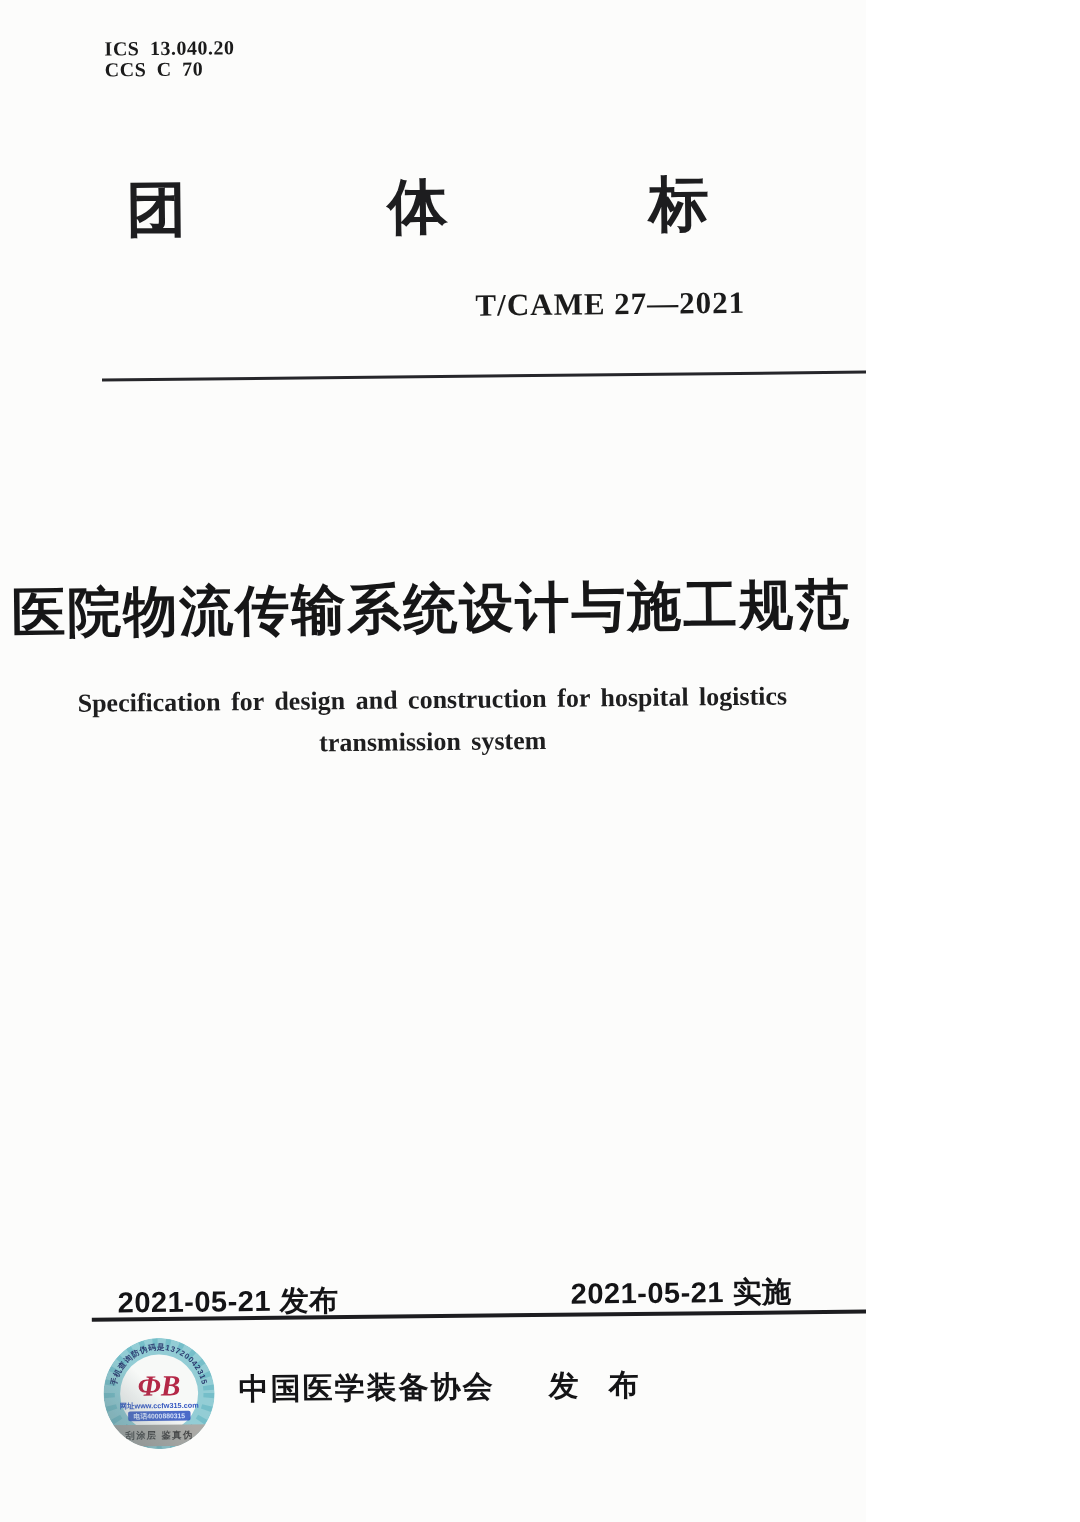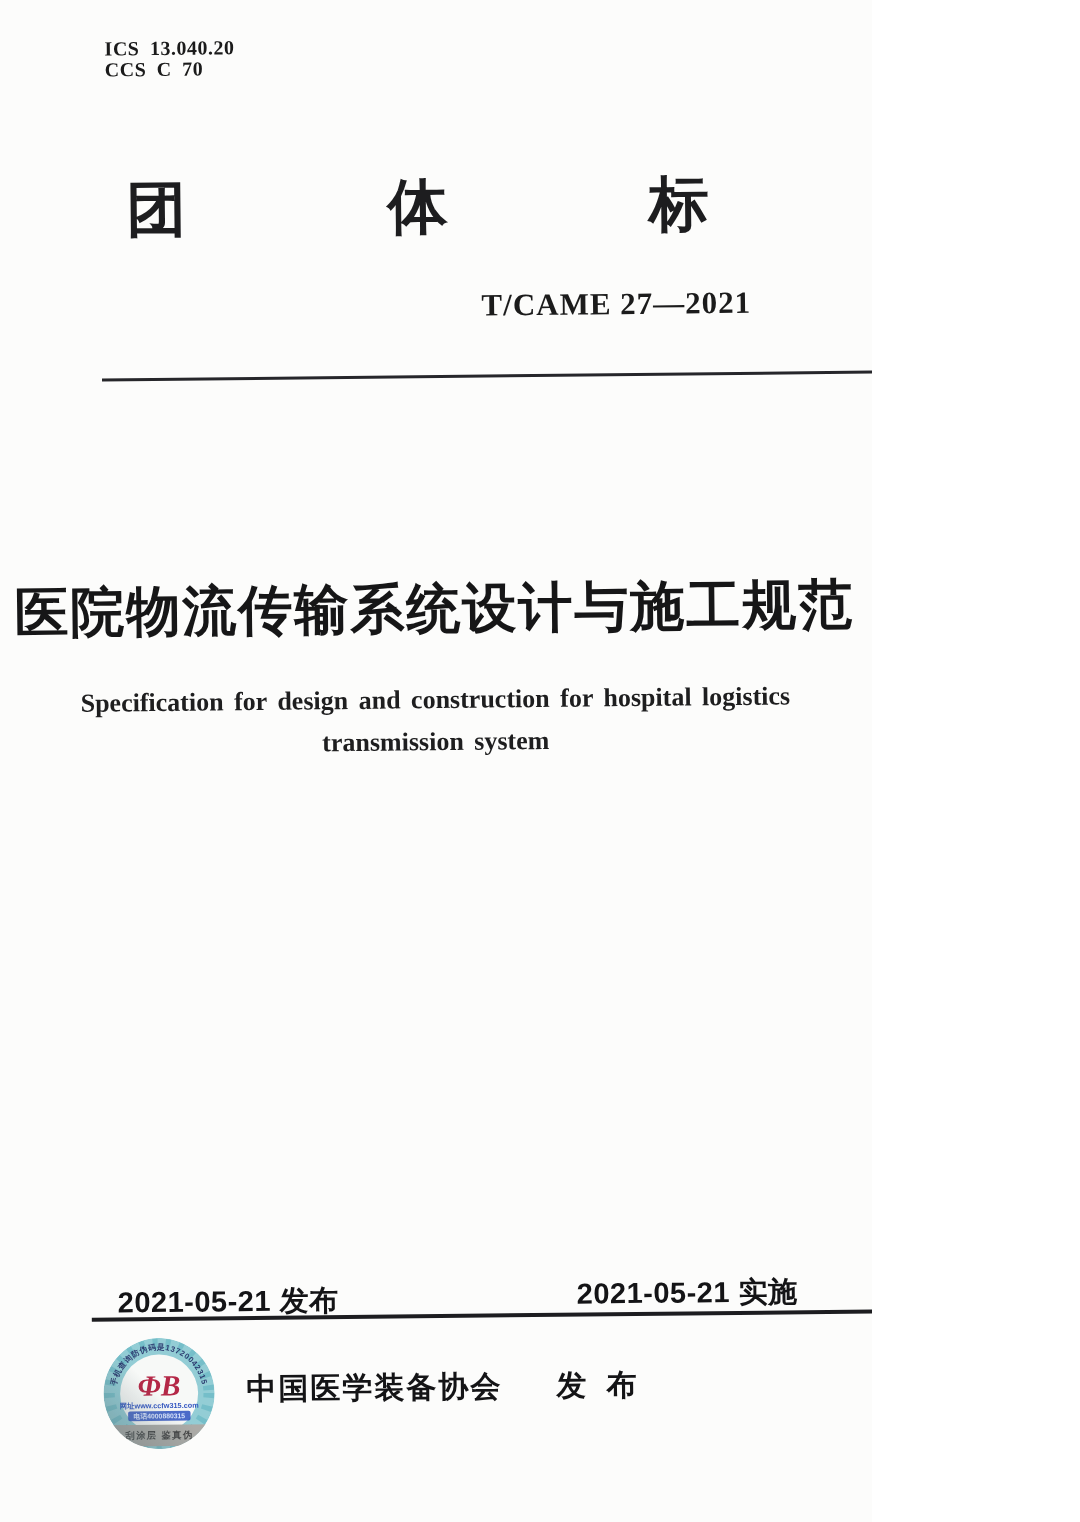--- a/index.html
+++ b/index.html
@@ -4,21 +4,20 @@
 <style>
   html, body { margin: 0; padding: 0; background: #ffffff; }
   .page {
     position: relative;
     width: 866px;
     height: 1522px;
     background: #fcfcfb;
     overflow: hidden;
     font-family: "Liberation Sans", sans-serif;
     color: #1b1b1b;
-    padding-left: 6px;
   }
   
   .sheet {
     position: absolute;
     inset: 0;
     transform: rotate(-0.6deg);
     transform-origin: 540px 760px;
   }
   .ics-block {
     position: absolute;
@@ -92,21 +91,21 @@
     left: 0; right: 0;
     top: 1366px;
     display: flex;
     justify-content: center;
     gap: 54px;
     font-size: 30px;
     font-weight: bold;
     letter-spacing: 2px;
     color: #141416;
   }
-  .publish-label { word-spacing: 8px; }
+  .publish-label { word-spacing: 8px; font-family: Liberation Mono, monospace; }
   .seal {
     position: absolute;
     left: 94px;
     top: 1331px;
     width: 117px;
     height: 117px;
     opacity: 0.96;
   }
   .seal .ring   { fill: #8fccd4; }
   .seal .ticks  { stroke: #58aebc; opacity: 0.55; }

